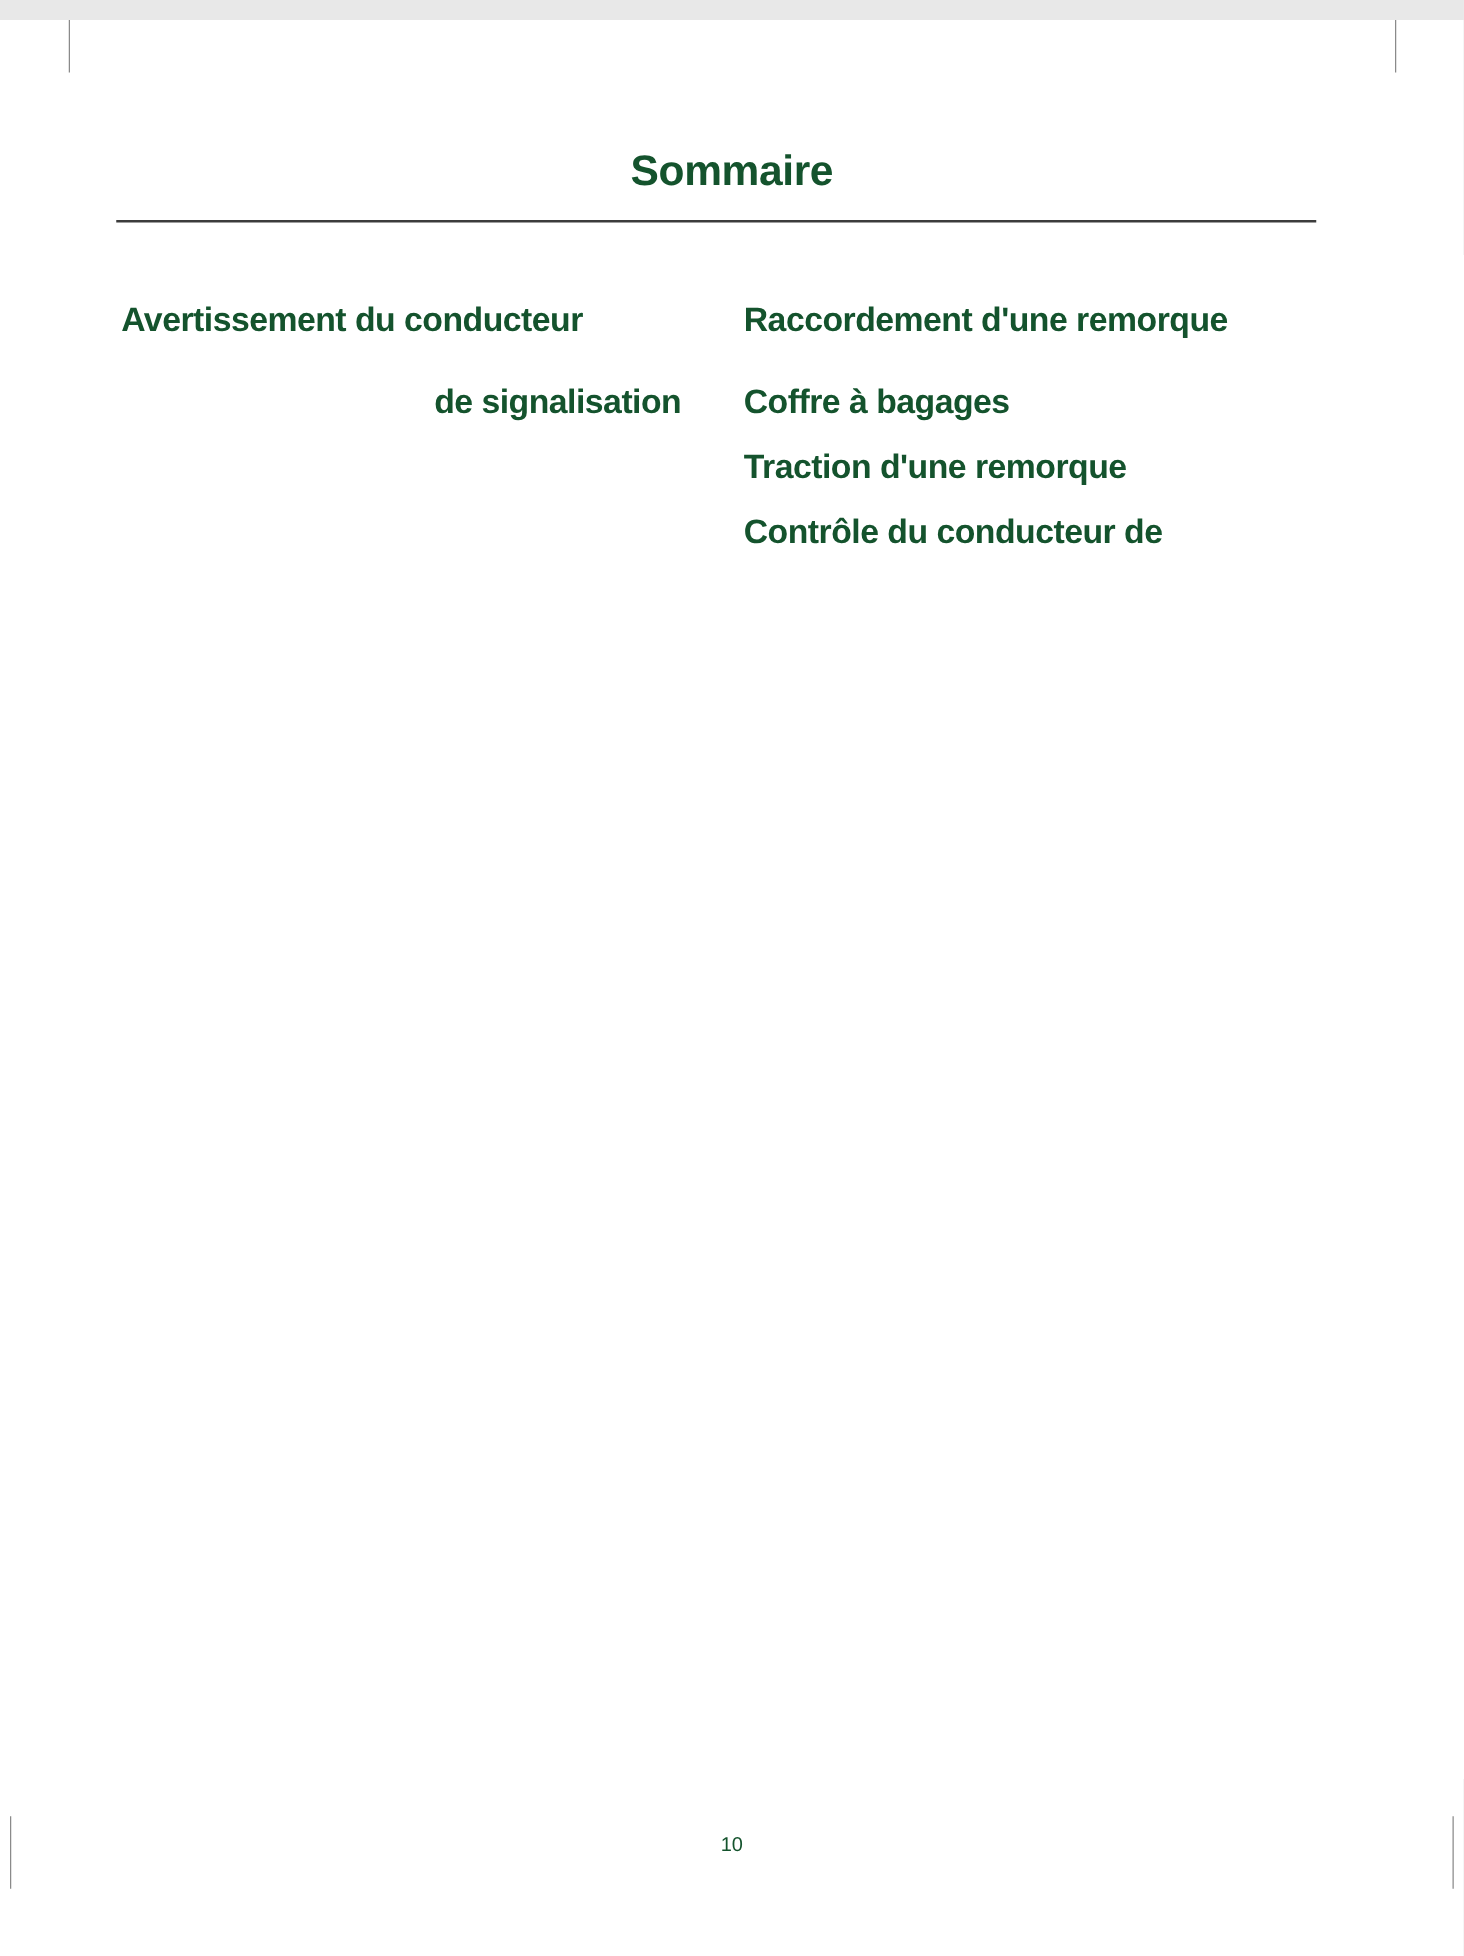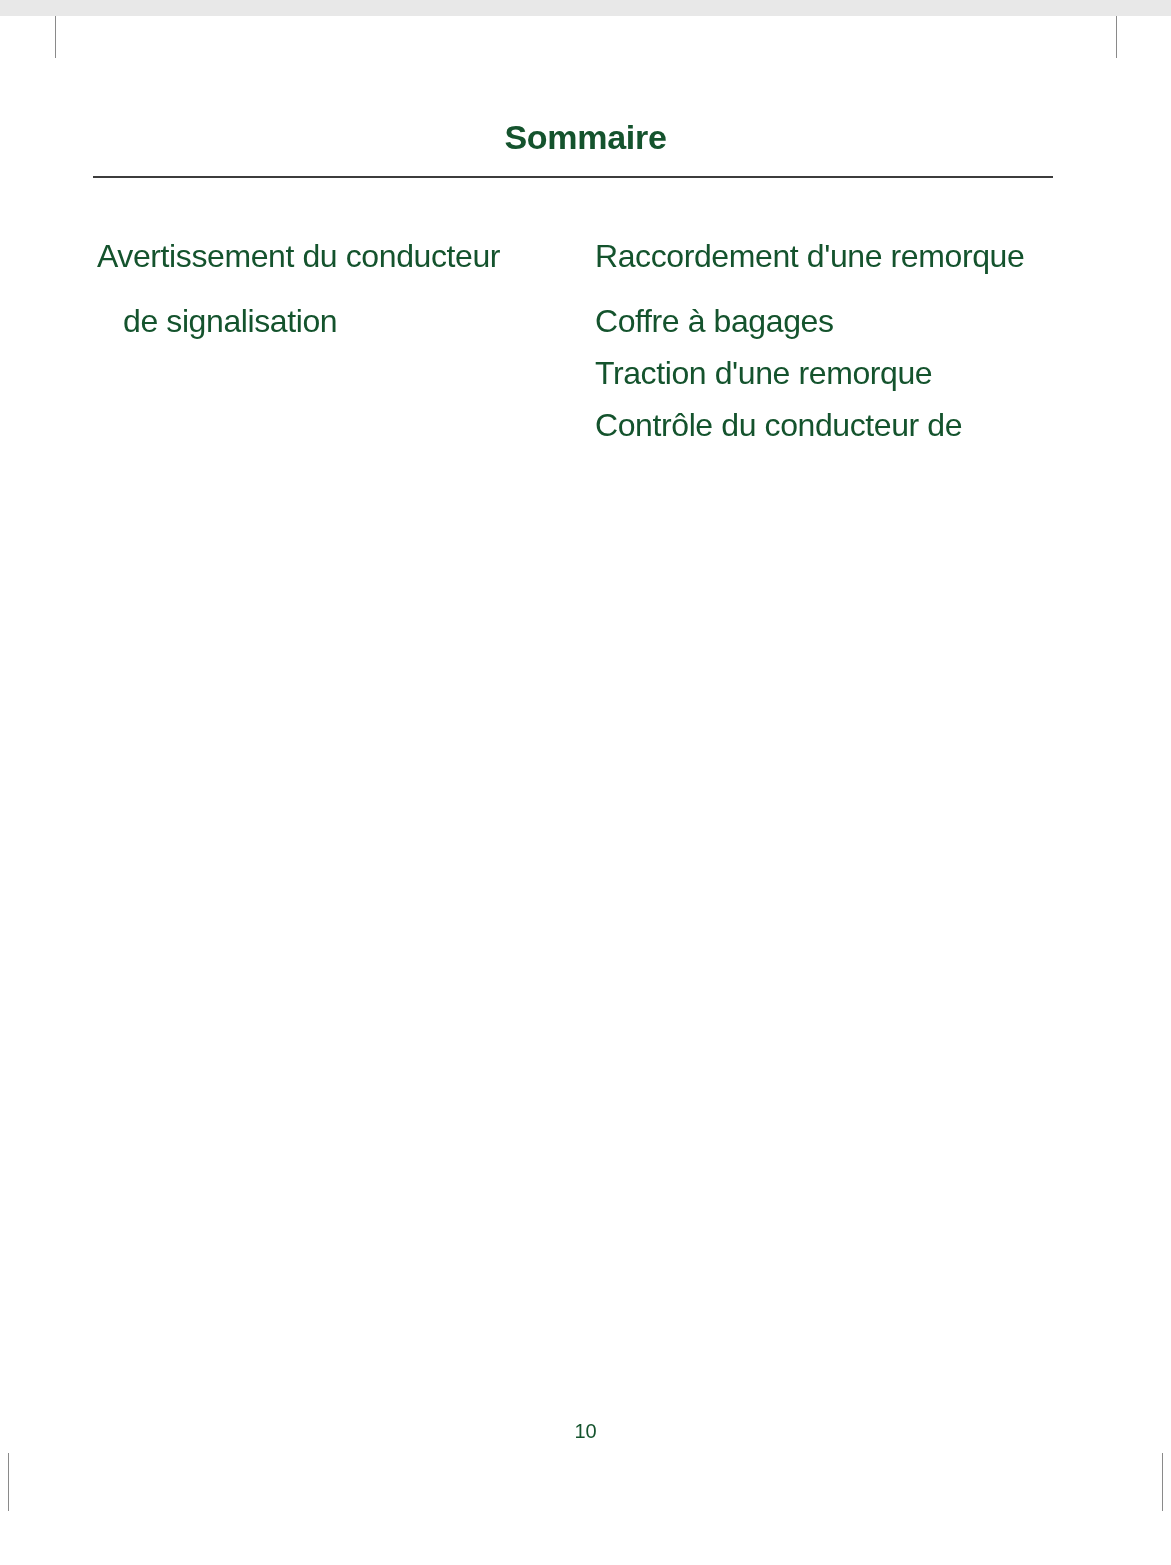--- a/index.html
+++ b/index.html
@@ -40,36 +40,36 @@
   .columns {
     position: absolute;
     top: 204px; left: 97px;
     width: 946px;
     display: flex;
     gap: 50px;
   }
   .col { width: 448px; flex: 0 0 448px; }
 
   .heading {
-    font-size: 32px;
+    font-size: 27px;
     line-height: 31px;
-    font-weight: normal;
+    font-weight: bold;
     letter-spacing: -0.4px;
     margin-top: 21px;
     margin-bottom: 9px;
   }
   .heading.spacer { margin-bottom: 34px; }
-  .heading .h-cont { padding-left: 26px; }
+  .heading .h-cont { padding-left: 26px; text-align: right; }
 
   .page-number {
     position: absolute;
-    top: 1404px; left: 0;
+    top: 1452px; left: 0;
     width: 100%;
     text-align: center;
-    font-size: 20px;
+    font-size: 16px;
   }
 </style>
 </head>
 <body>
 
 <div class="page">
   <div class="crop-mark crop-tl"></div>
   <div class="crop-mark crop-tr"></div>
   <div class="crop-mark crop-bl"></div>
   <div class="crop-mark crop-br"></div>

